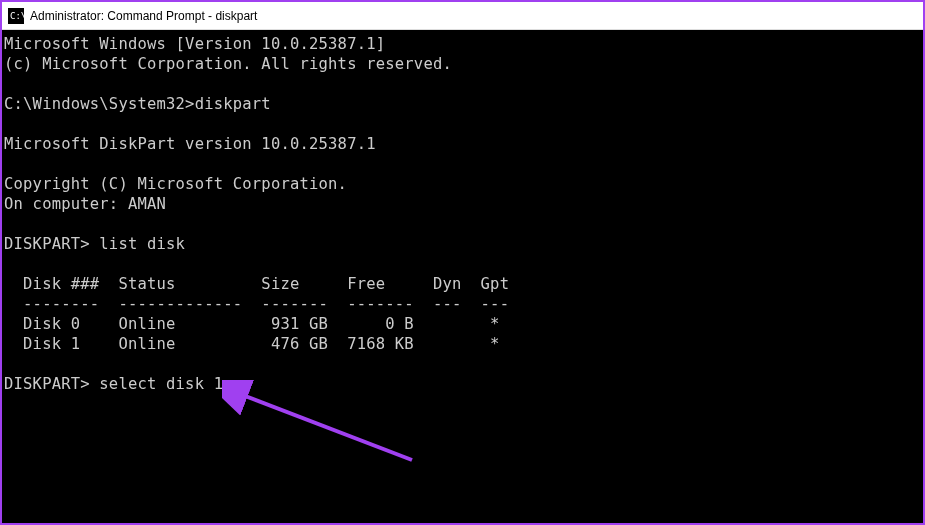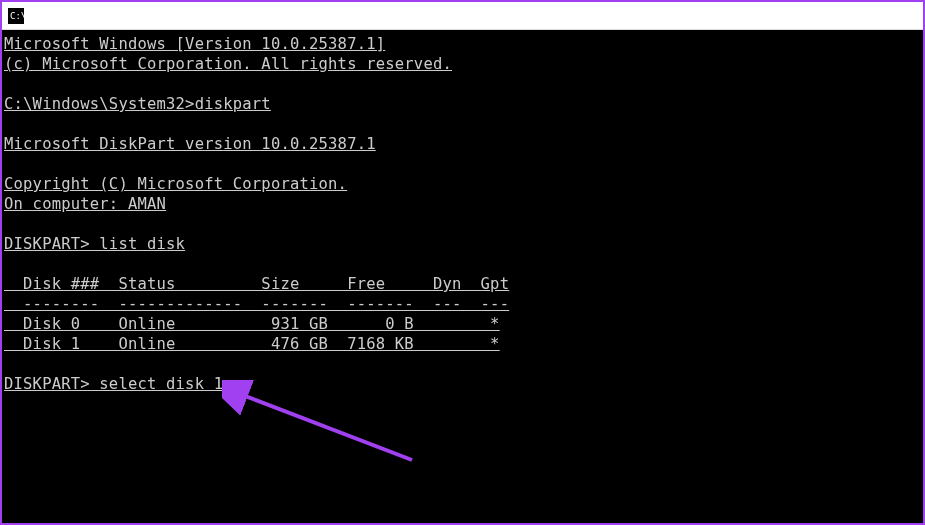--- a/index.html
+++ b/index.html
@@ -34,21 +34,20 @@
       color: #000;
     }
     .terminal {
       background: #000;
       color: #ccc;
       font-size: 15.5px;
       line-height: 20px;
       padding: 4px 2px;
       white-space: pre;
       letter-spacing: 0.2px;
-      text-decoration: underline;
     }
     .cursor {
       display: inline-block;
       width: 8px;
       height: 3px;
       background: #ccc;
       vertical-align: bottom;
       margin-left: 1px;
     }
     .arrow-annotation {
@@ -59,20 +58,21 @@
 </head>
 <body>
 
 <div class="titlebar">
   <span class="title-icon">
     <svg viewBox="0 0 16 16" width="16" height="16">
       <rect x="0" y="0" width="16" height="16" fill="#000"></rect>
       <text x="2" y="11" font-size="9" fill="#fff" font-family="monospace">C:\</text>
     </svg>
   </span>
+  <span class="title-text">Administrator: Command Prompt - diskpart</span>
 </div>
 
 <div class="terminal"><span>Microsoft Windows [Version 10.0.25387.1]</span>
 <span>(c) Microsoft Corporation. All rights reserved.</span>
 <span></span>
 <span>C:\Windows\System32&gt;diskpart</span>
 <span></span>
 <span>Microsoft DiskPart version 10.0.25387.1</span>
 <span></span>
 <span>Copyright (C) Microsoft Corporation.</span>

